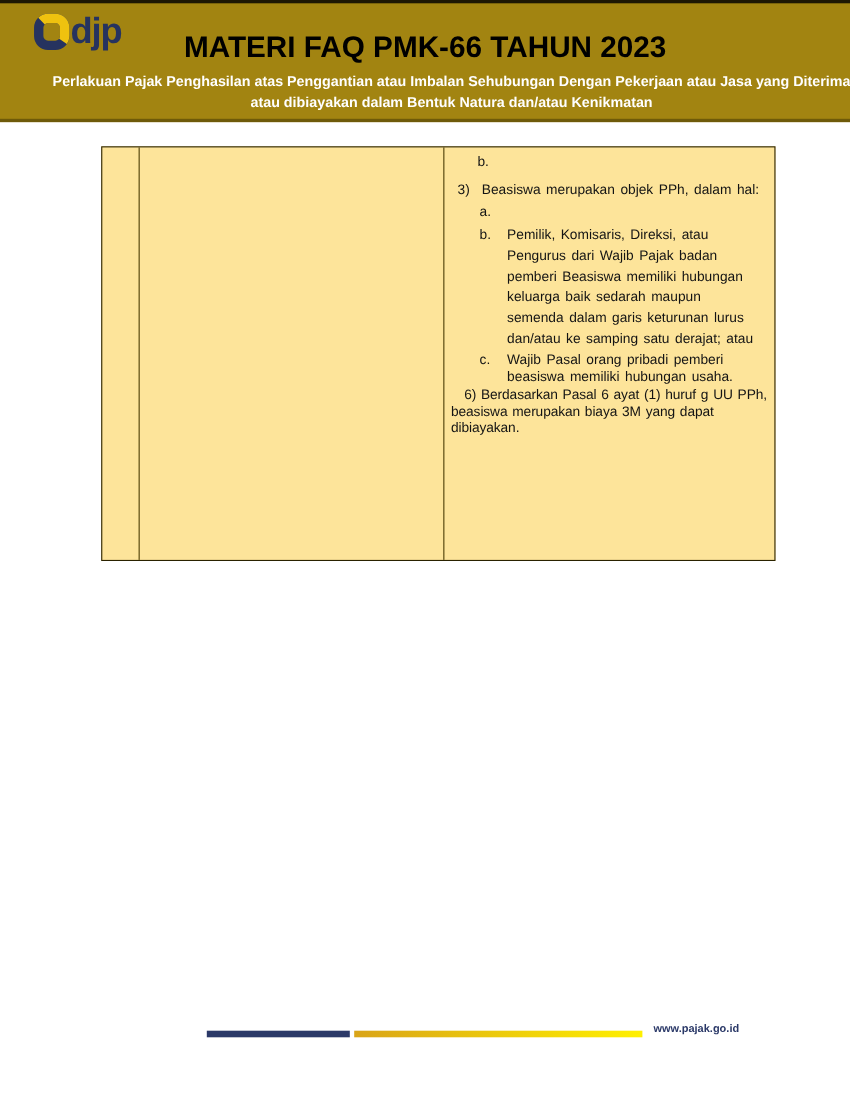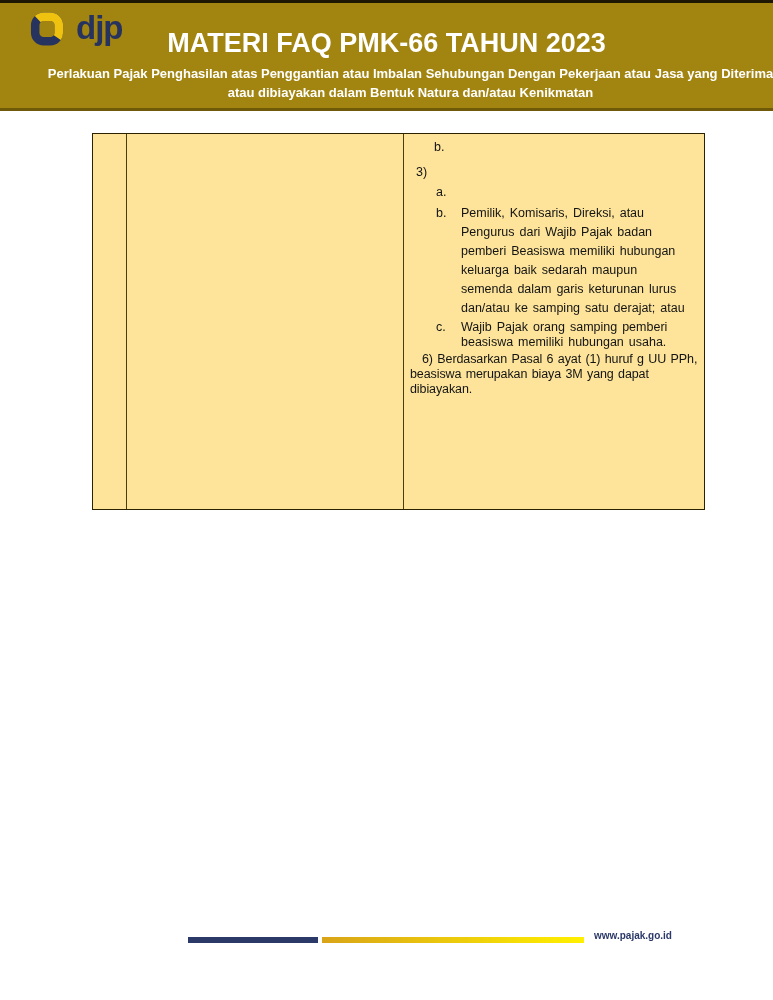--- a/index.html
+++ b/index.html
@@ -27,29 +27,29 @@
     left: 30px; top: 7px;
     display: flex;
     align-items: flex-start;
   }
   .logo-mark { display: block; }
   .logo-text {
     color: #26335F;
     font-size: 33px;
     font-weight: bold;
     line-height: 36px;
-    margin-left: 12px;
+    margin-left: 0;
     letter-spacing: -1px;
   }
   .title {
     position: absolute;
     top: 25px; left: 0;
     width: 100%;
     text-align: center;
-    color: #ffffff;
+    color: #000000;
     font-weight: bold;
     font-size: 27px;
     line-height: 30px;
   }
   .subtitle {
     position: absolute;
     top: 61px; left: 0;
     width: 100%;
     text-align: center;
     color: #ffffff;
@@ -136,39 +136,40 @@
     <div class="colcell col1"></div>
     <div class="colcell col2"></div>
     <div class="colcell col3">
 
       <div class="li b1 wide">
         <span class="marker">b.</span>
       </div>
 
       <div class="li h3 wide">
         <span class="marker">3)</span>
+        <span class="txt">Beasiswa merupakan objek PPh, dalam hal:</span>
       </div>
 
       <div class="li sa wide">
         <span class="marker">a.</span>
       </div>
 
       <div class="li sb wide">
         <span class="marker">b.</span>
         <span class="txt">Pemilik, Komisaris, Direksi, atau
 Pengurus dari Wajib Pajak badan
 pemberi Beasiswa memiliki hubungan
 keluarga baik sedarah maupun
 semenda dalam garis keturunan lurus
 dan/atau ke samping satu derajat; atau</span>
       </div>
 
       <div class="li sc tight">
         <span class="marker">c.</span>
-        <span class="txt">Wajib Pajak orang samping pemberi
+        <span class="txt">Wajib Pasal orang pribadi pemberi
 beasiswa memiliki hubungan usaha.</span>
       </div>
 
       <div class="p4 tight">6) Berdasarkan Pasal 6 ayat (1) huruf g UU PPh,
 beasiswa merupakan biaya 3M yang dapat
 dibiayakan.</div>
 
     </div>
   </div>
 

